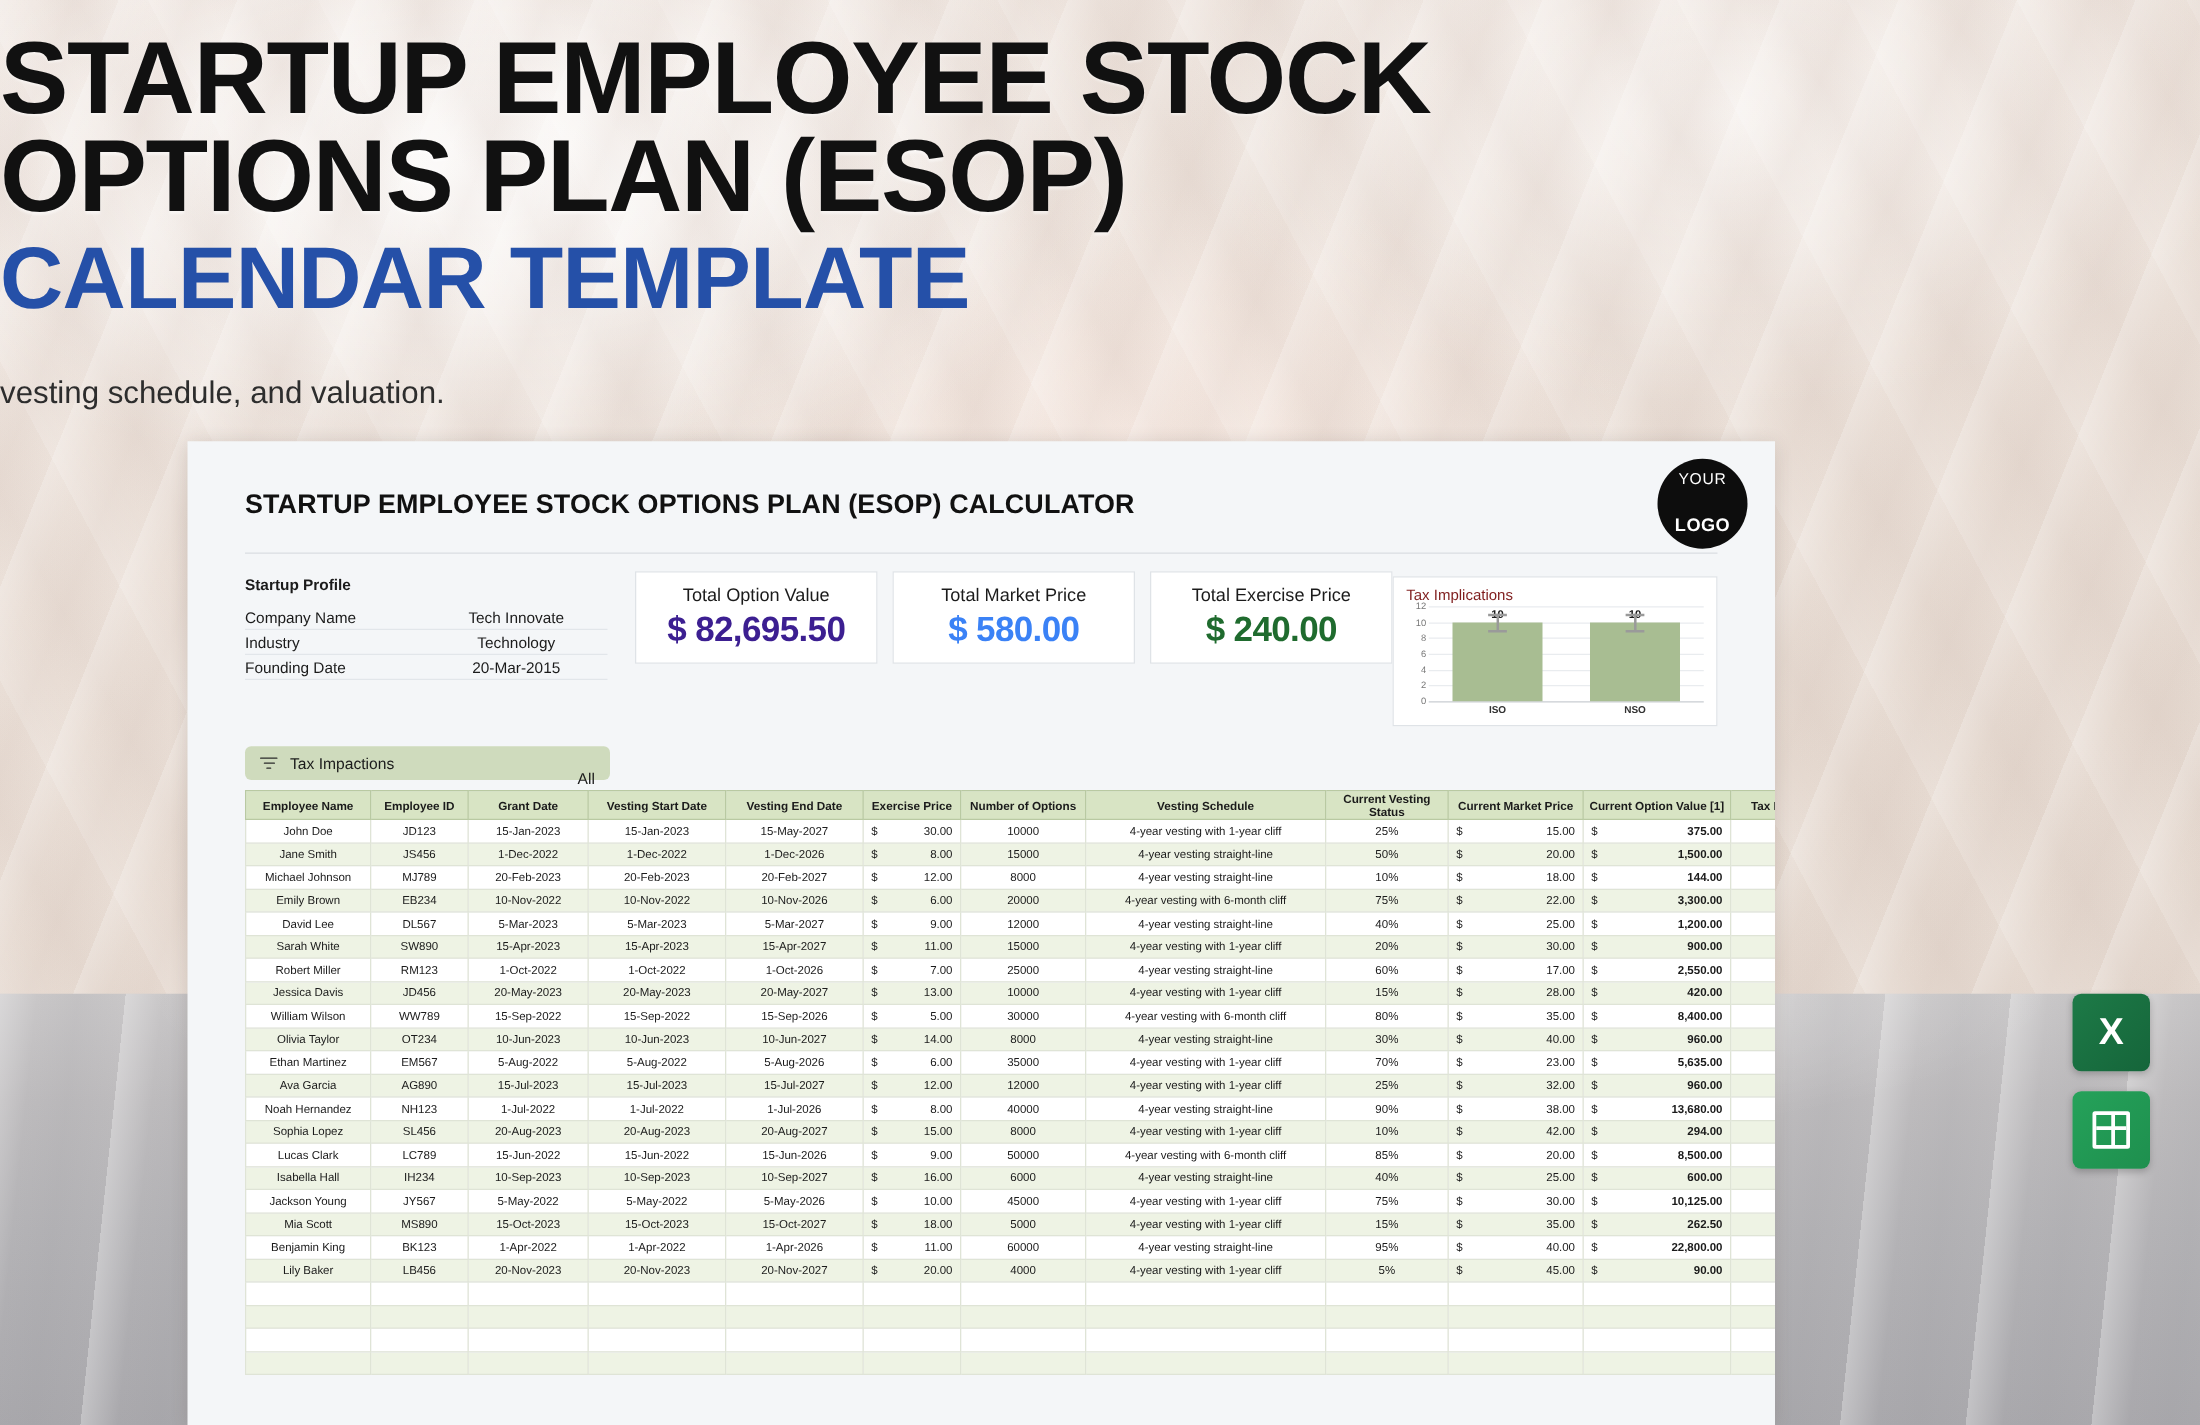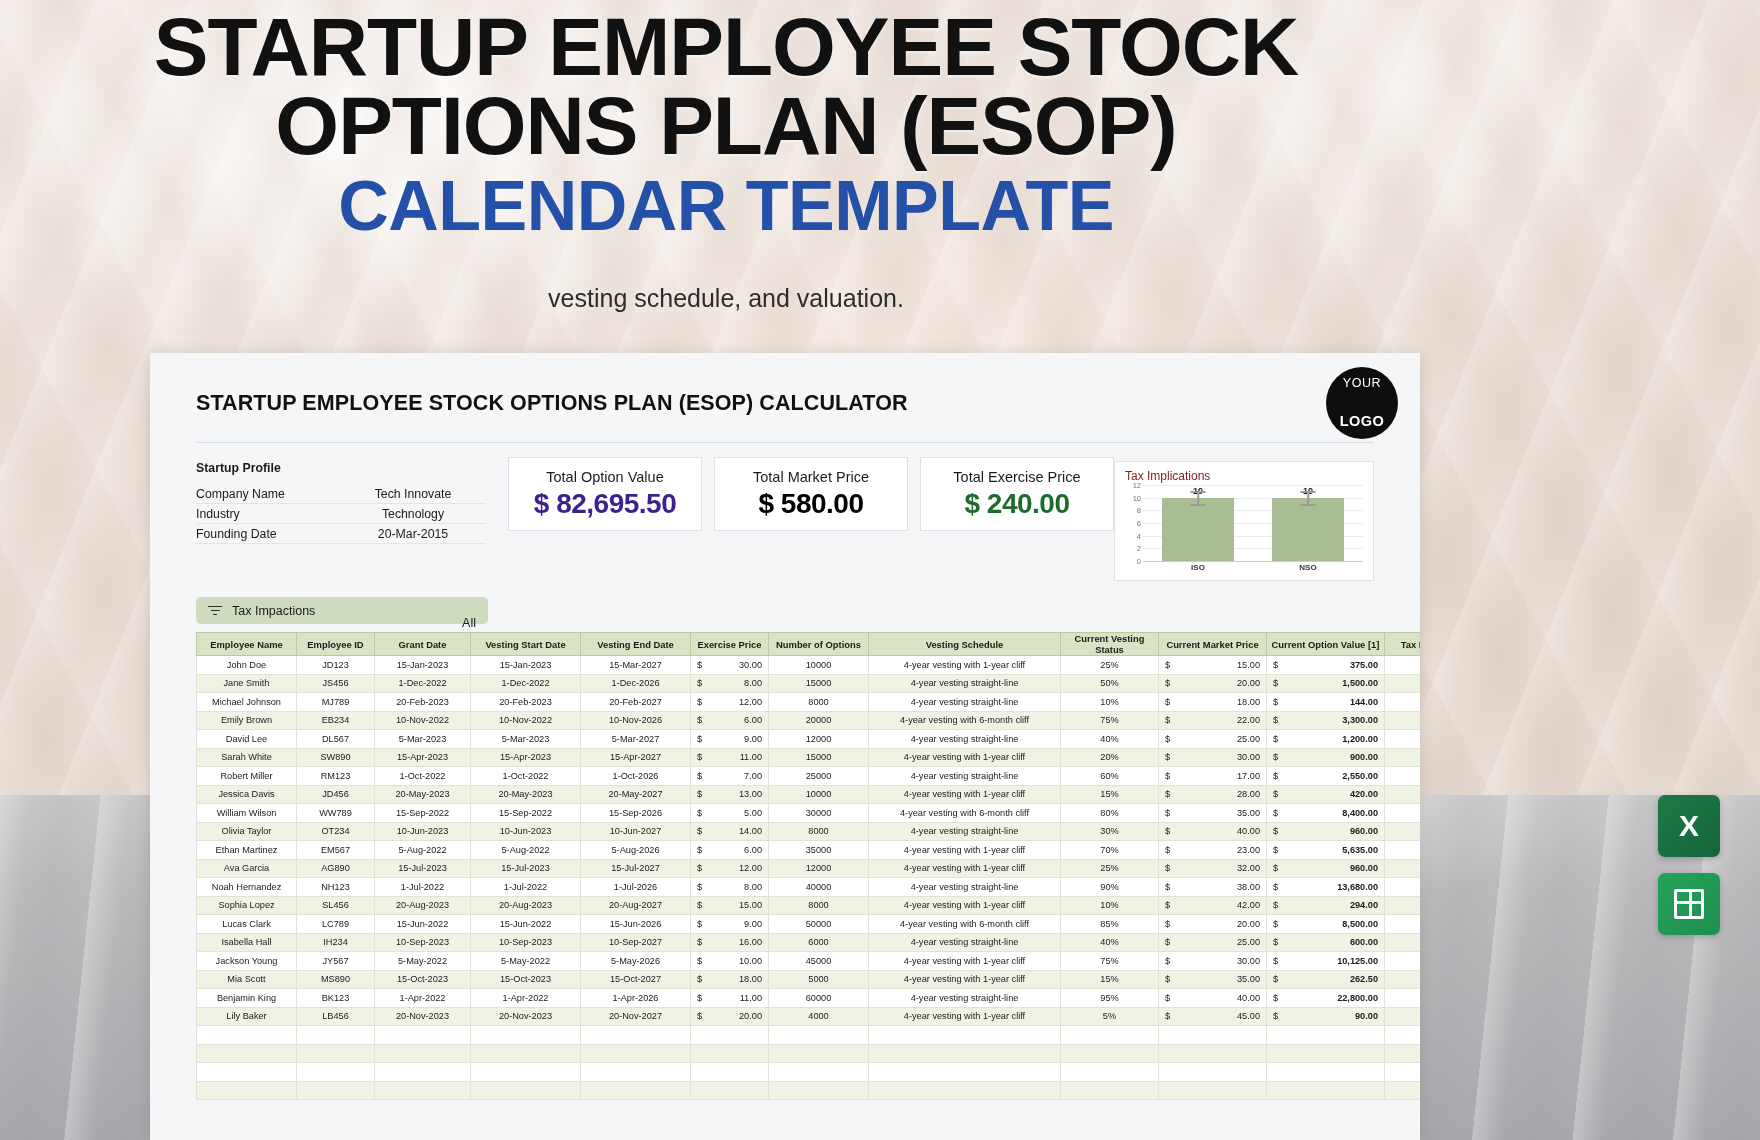--- a/index.html
+++ b/index.html
@@ -23,21 +23,21 @@
   }
   .bg-floor{position:absolute;left:0;right:0;bottom:0;height:345px;
     background:
       repeating-linear-gradient(96deg, rgba(255,255,255,.30) 0px, rgba(255,255,255,0) 30px, rgba(150,150,155,.10) 62px, rgba(255,255,255,0) 100px),
       linear-gradient(180deg,#c9c7c8 0%,#bdbbbd 25%,#b4b3b6 55%,#a9a8ac 100%);
   }
   .bg-floor:after{content:"";position:absolute;inset:0;
       background:radial-gradient(ellipse 1100px 200px at 50% 0%, rgba(255,255,255,.45), rgba(255,255,255,0) 70%);}
 
   
-  .hero{position:absolute;top:8px;left:0;width:1452px;text-align:center;z-index:3;}
+  .hero{position:absolute;top:24px;left:0;width:1452px;z-index:3;}
   .hero h1{
     margin:0;font-weight:700;color:#111;letter-spacing:-1px;
     font-size:82px;line-height:0.96;
     text-shadow:0 2px 2px rgba(255,255,255,.5);
   }
   .hero h1 .l2{display:block;}
   .hero h2{margin:6px 0 0 0;font-size:70px;line-height:1;font-weight:700;color:#2550a8;letter-spacing:-0.5px;}
   .hero p{margin:14px 0 0 0;font-size:25px;line-height:1.15;color:#2d2d2d;font-weight:400;}
 
   
@@ -66,21 +66,21 @@
   .prow .k{font-size:12.3px;color:#1b1b1b;width:144px;}
   .prow .v{font-size:12.3px;color:#1b1b1b;flex:1;text-align:center;}
 
   
   .kpis{display:flex;gap:12px;margin-left:22px;margin-top:-4px;}
   .kpi{background:#fff;border:1px solid #dfe3e7;width:192px;height:72px;
        display:flex;flex-direction:column;align-items:center;justify-content:center;}
   .kpi .lbl{font-size:14.5px;color:#1b1b1b;margin-bottom:3px;}
   .kpi .val{font-size:28px;font-weight:700;letter-spacing:-.5px;}
   .v-purple{color:#3c1f91;}
-  .v-blue{color:#000000;}
+  .v-blue{color:#3b82f6;}
   .v-green{color:#1f6b2e;}
 
   
   .chartcard{background:#fff;border:1px solid #dfe3e7;width:310px;height:120px;margin-left:auto;
              padding:6px 8px 4px 8px;box-sizing:border-box;position:relative;}
   .chartcard .ct{font-size:12px;color:#7f1d1d;margin:1px 0 2px 2px;}
   .plot{position:relative;height:92px;}
   .yaxis{position:absolute;left:0;top:0;bottom:16px;width:18px;}
   .yaxis span{position:absolute;right:0;font-size:7.5px;color:#777;transform:translateY(-50%);}
   .grid{position:absolute;left:20px;right:2px;top:0;bottom:16px;}
@@ -288,21 +288,21 @@
             <th>Current Option Value [1]</th>
             <th>Tax Impactions</th>
           </tr>
         </thead>
         <tbody id="tbody">
             <tr>
               <td>John Doe</td>
               <td>JD123</td>
               <td>15-Jan-2023</td>
               <td>15-Jan-2023</td>
-              <td>15-Mar-2027</td>
+              <td>15-May-2027</td>
               <td class="money">
                 <span class="cur">$</span>
                 <span class="num">30.00</span>
               </td>
               <td>10000</td>
               <td>4-year vesting with 1-year cliff</td>
               <td>25%</td>
               <td class="money">
                 <span class="cur">$</span>
                 <span class="num">15.00</span>

